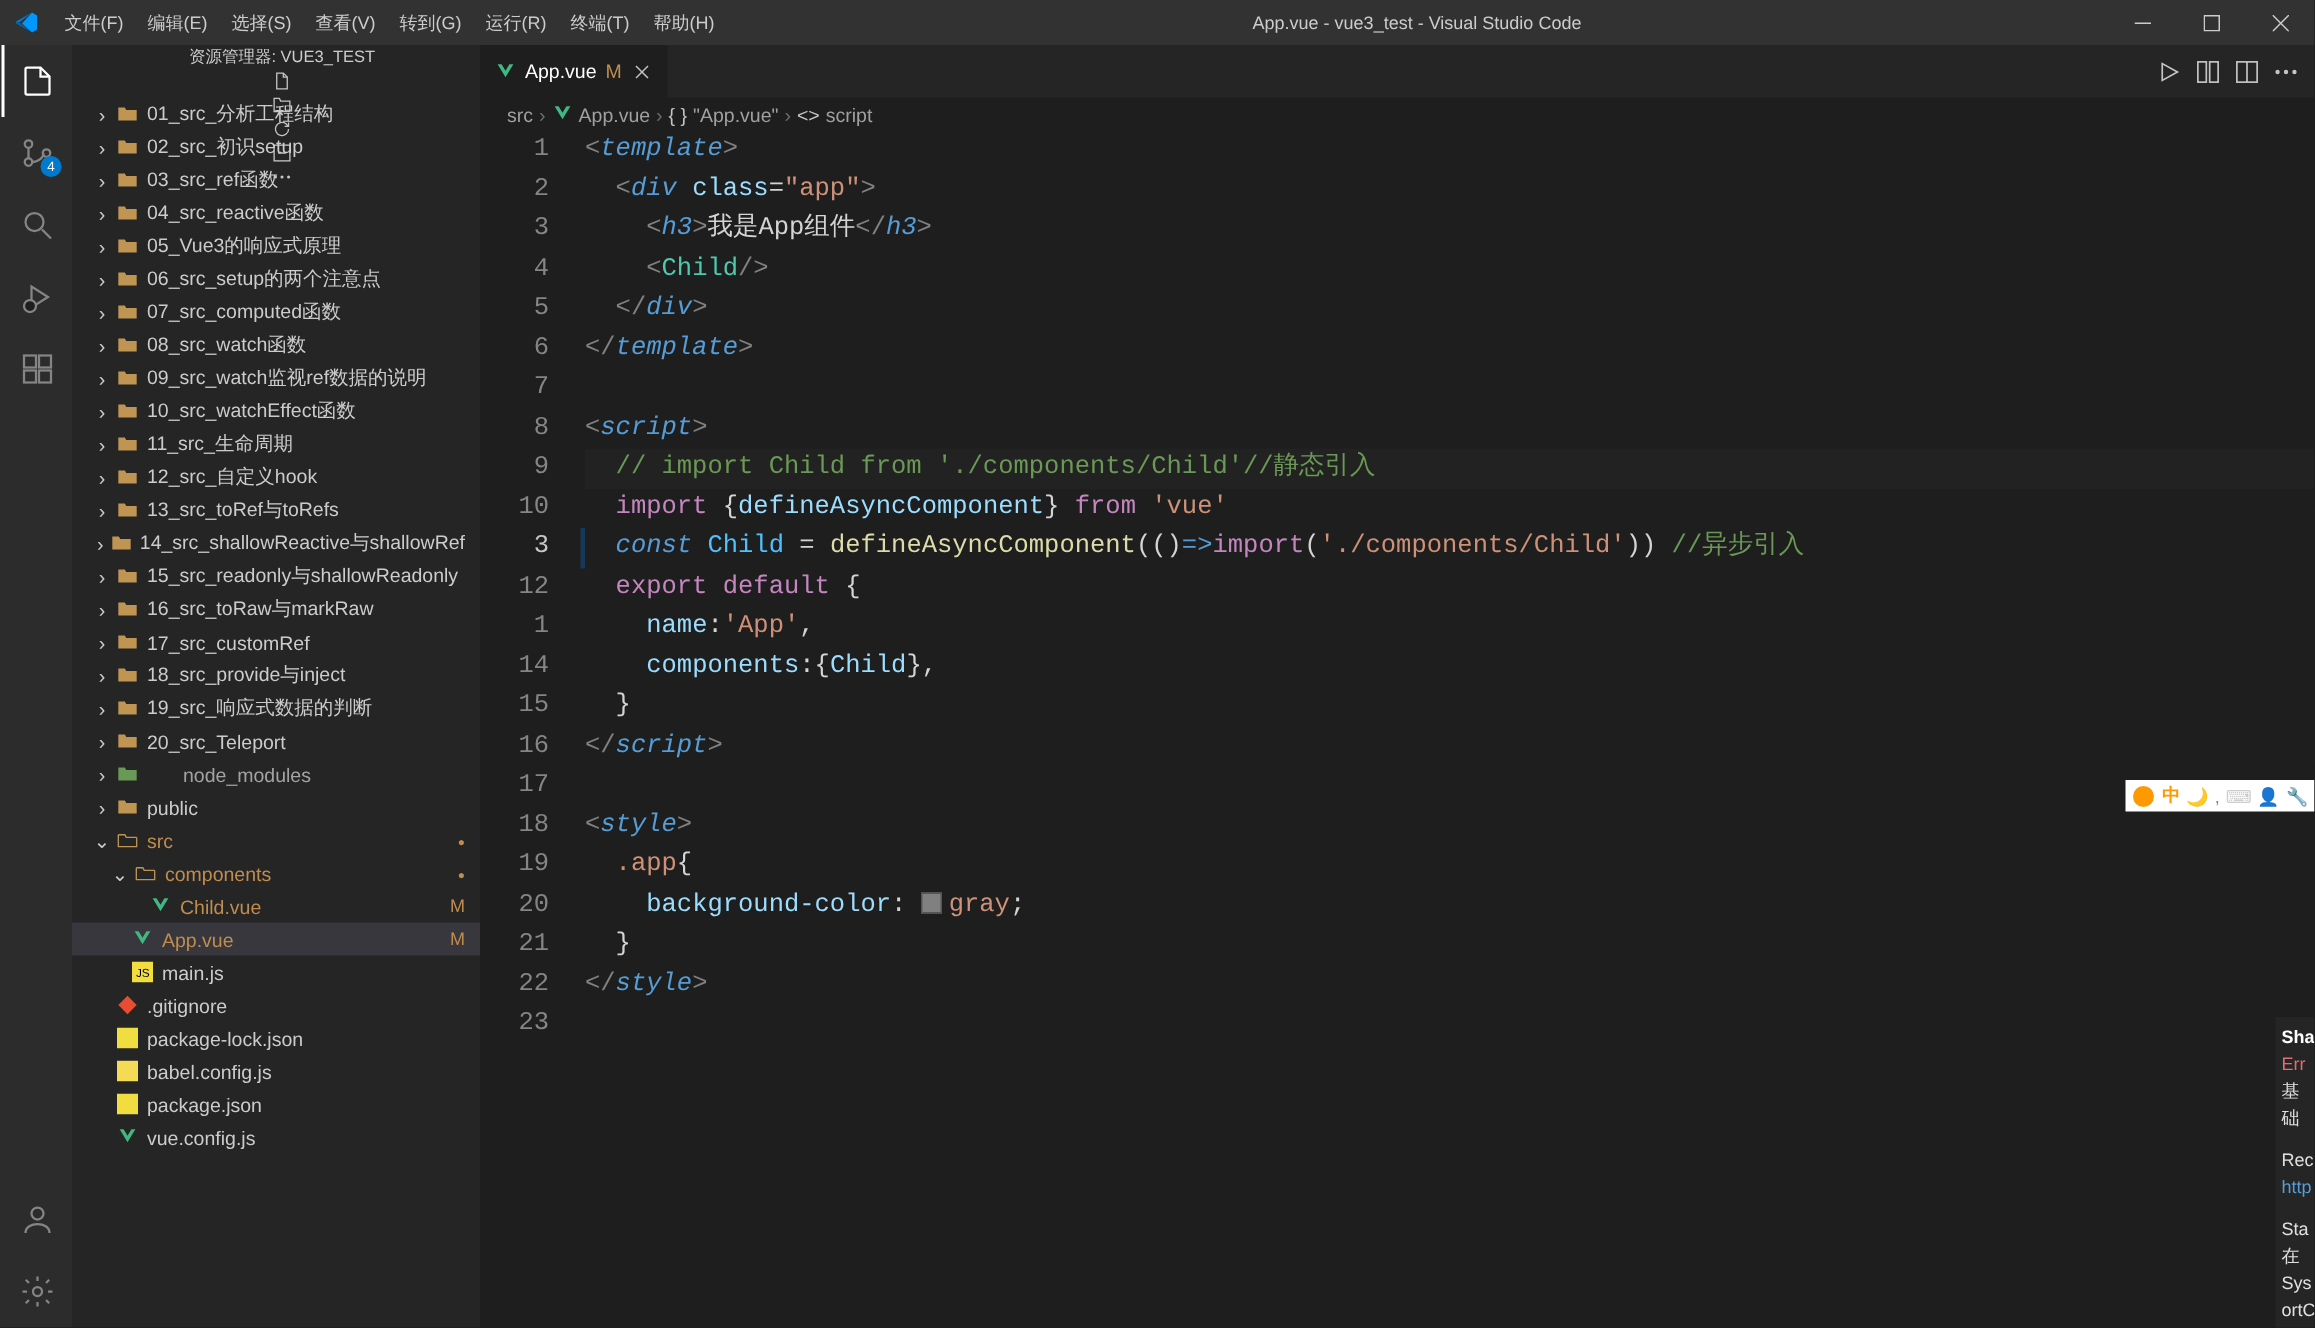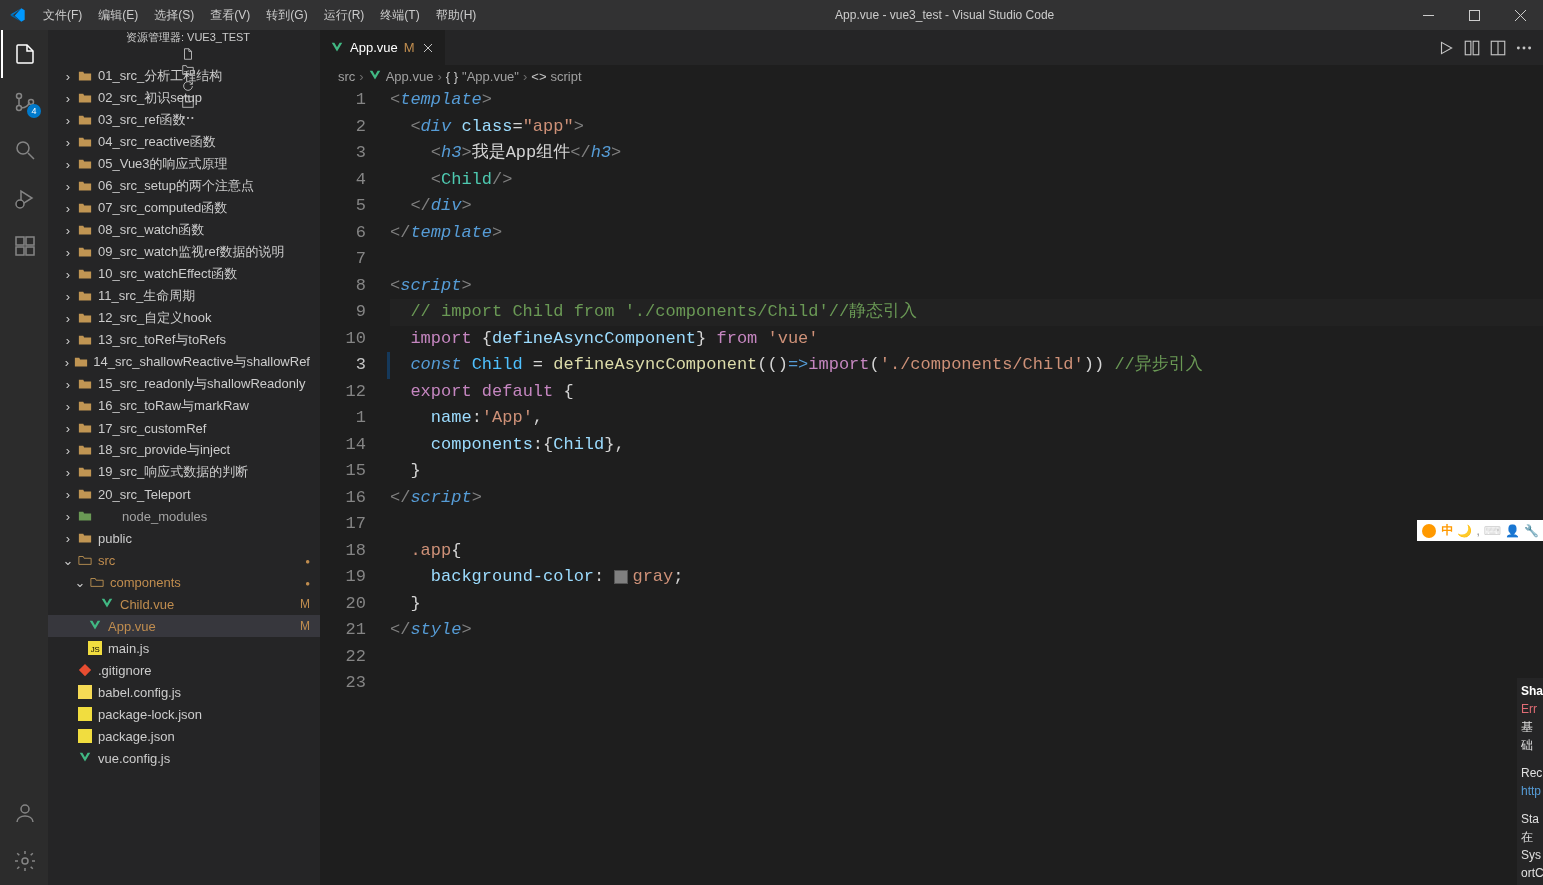--- a/index.html
+++ b/index.html
@@ -610,32 +610,32 @@
           <span class="icon">
             <svg width="14" height="14" viewBox="0 0 16 16">
               <path fill="#e84d31" d="M8 1l7 7-7 7-7-7z"></path>
             </svg>
           </span>
           <span class="label">.gitignore</span>
         </div>
       <div class="tree-row" style="padding-left:28px">
           <span class="icon">
             <svg width="14" height="14" viewBox="0 0 16 16">
+              <rect width="16" height="16" fill="#f1dd3f"></rect>
+            </svg>
+          </span>
+          <span class="label">package-lock.json</span>
+        </div>
+      <div class="tree-row" style="padding-left:28px">
+          <span class="icon">
+            <svg width="14" height="14" viewBox="0 0 16 16">
               <rect width="16" height="16" fill="#f5da55"></rect>
             </svg>
           </span>
           <span class="label">babel.config.js</span>
-        </div>
-      <div class="tree-row" style="padding-left:28px">
-          <span class="icon">
-            <svg width="14" height="14" viewBox="0 0 16 16">
-              <rect width="16" height="16" fill="#f1dd3f"></rect>
-            </svg>
-          </span>
-          <span class="label">package-lock.json</span>
         </div>
       <div class="tree-row" style="padding-left:28px">
           <span class="icon">
             <svg width="14" height="14" viewBox="0 0 16 16">
               <rect width="16" height="16" fill="#f1dd3f"></rect>
             </svg>
           </span>
           <span class="label">package.json</span>
         </div>
       <div class="tree-row" style="padding-left:28px">
@@ -749,20 +749,21 @@
 <div class="line"><span class="tok-brk">&lt;</span><span class="tok-tag">script</span><span class="tok-brk">&gt;</span></div>
 <div class="line highlight">  <span class="tok-com">// import Child from './components/Child'//静态引入</span></div>
 <div class="line">  <span class="tok-kw">import</span> <span class="tok-txt">{</span><span class="tok-prop">defineAsyncComponent</span><span class="tok-txt">}</span> <span class="tok-kw">from</span> <span class="tok-str">'vue'</span></div>
 <div class="line current-line">  <span class="tok-tag">const</span> <span class="tok-var">Child</span><span class="tok-txt"> = </span><span class="tok-fn">defineAsyncComponent</span><span class="tok-txt">((</span><span class="tok-txt">)</span><span class="tok-tag">=&gt;</span><span class="tok-kw">import</span><span class="tok-txt">(</span><span class="tok-str">'./components/Child'</span><span class="tok-txt">)) </span><span class="tok-com">//异步引入</span></div>
 <div class="line">  <span class="tok-kw">export</span> <span class="tok-kw">default</span> <span class="tok-txt">{</span></div>
 <div class="line">    <span class="tok-prop">name</span><span class="tok-txt">:</span><span class="tok-str">'App'</span><span class="tok-txt">,</span></div>
 <div class="line">    <span class="tok-prop">components</span><span class="tok-txt">:{</span><span class="tok-prop">Child</span><span class="tok-txt">},</span></div>
 <div class="line">  <span class="tok-txt">}</span></div>
 <div class="line"><span class="tok-brk">&lt;/</span><span class="tok-tag">script</span><span class="tok-brk">&gt;</span></div>
 <div class="line"></div>
+<div class="line"><span class="tok-brk">&lt;</span><span class="tok-tag">style</span><span class="tok-brk">&gt;</span></div>
 <div class="line">  <span class="tok-val">.app</span><span class="tok-txt">{</span></div>
 <div class="line">    <span class="tok-prop">background-color</span><span class="tok-txt">: </span><span class="color-swatch"></span><span class="tok-val">gray</span><span class="tok-txt">;</span></div>
 <div class="line">  <span class="tok-txt">}</span></div>
 <div class="line"><span class="tok-brk">&lt;/</span><span class="tok-tag">style</span><span class="tok-brk">&gt;</span></div>
       </div>
     </div>
 
     <div class="ime-bar">
       <svg width="16" height="16">
           <circle cx="8" cy="8" r="7" fill="#f90"></circle>

